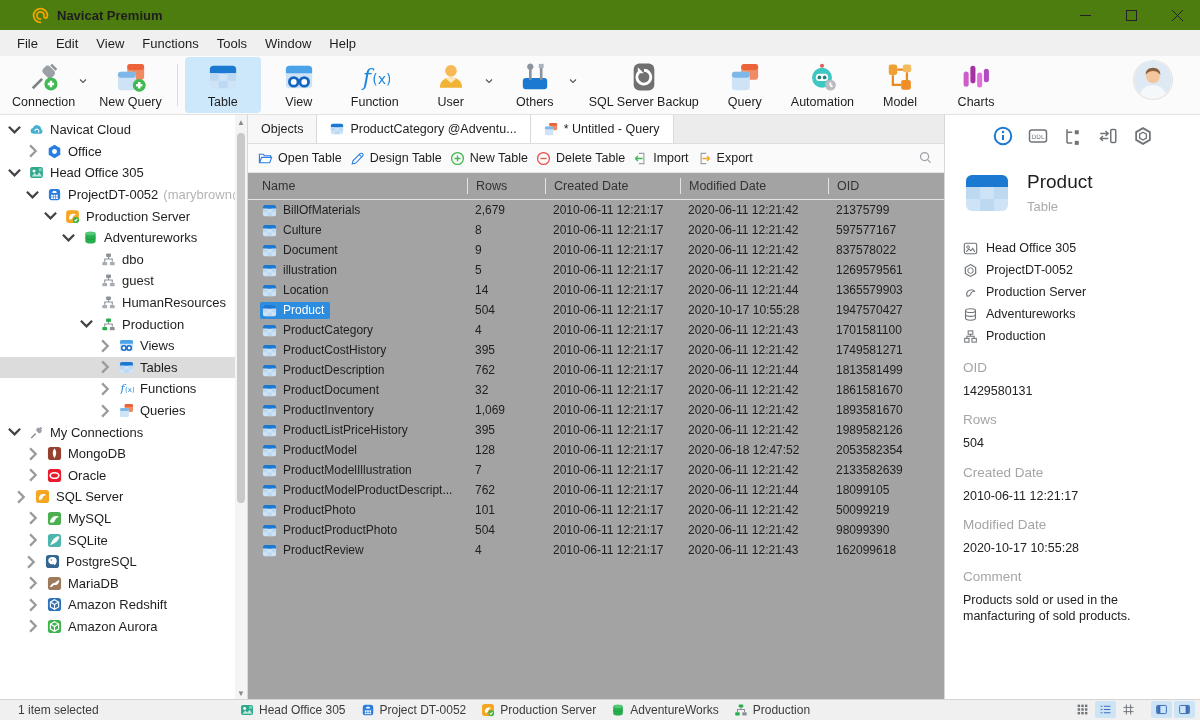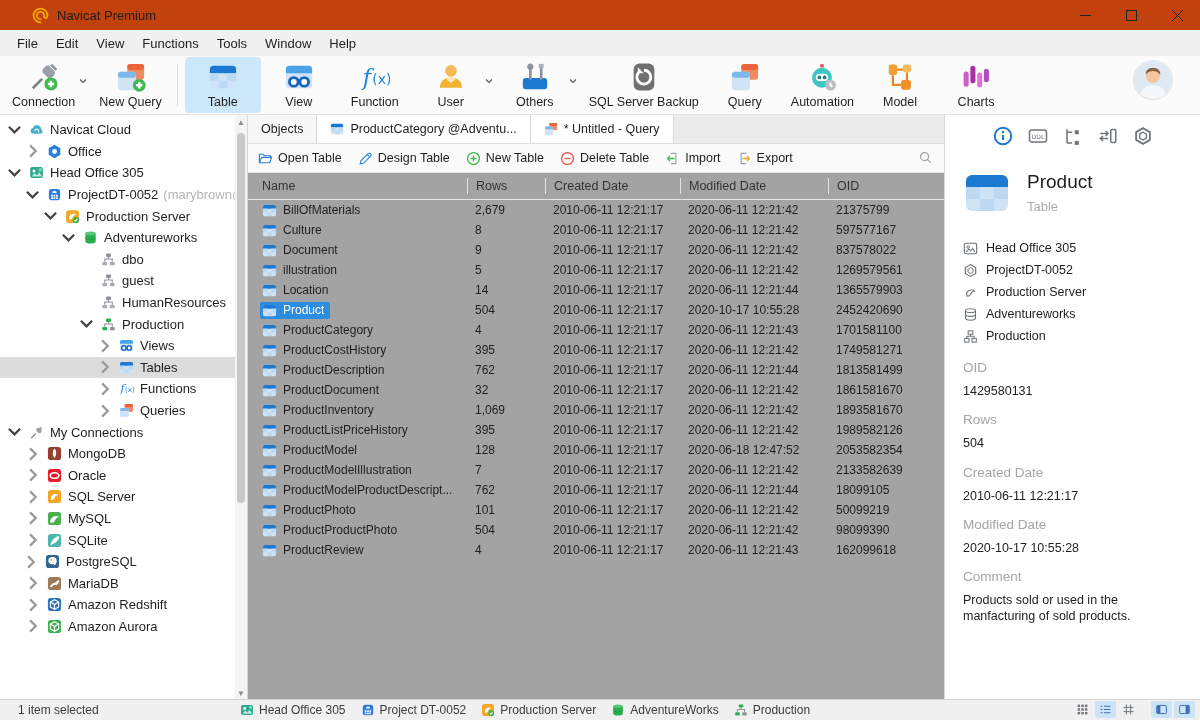--- a/index.html
+++ b/index.html
@@ -3,21 +3,21 @@
 <meta charset="utf-8">
 <style>
   html,body{margin:0;padding:0;}
   body{width:1200px;height:720px;overflow:hidden;background:#fff;
        font-family:"Liberation Sans","DejaVu Sans",sans-serif;color:#1e1e1e;}
   .app{position:relative;width:1200px;height:720px;font-size:13px;}
   .ico{display:inline-flex;align-items:center;justify-content:center;flex:0 0 auto;}
   .ico svg{width:100%;height:100%;display:block;}
 
   
-  .titlebar{position:absolute;top:0;left:0;right:0;height:30px;background:#c2410c;display:flex;align-items:center;padding-left:32px;}
+  .titlebar{position:absolute;top:0;left:0;right:0;height:30px;background:#4d7c0f;display:flex;align-items:center;padding-left:32px;font-weight:bold;}
   .tb-title{margin-left:8px;font-size:13px;}
   .win-btns{position:absolute;right:0;top:0;height:30px;display:flex;}
   .win-btn{width:46px;height:30px;display:flex;align-items:center;justify-content:center;}
 
   
   .menubar{position:absolute;top:30px;left:0;right:0;height:26px;background:#f0f0f0;display:flex;align-items:center;padding-left:8px;}
   .menu-item{padding:0 9px;font-size:13px;}
 
   
   .toolbar{position:absolute;top:56px;left:0;right:0;height:58px;background:#fbfbfb;border-bottom:1px solid #e2e2e2;display:flex;align-items:flex-start;padding-left:4px;}
@@ -39,21 +39,21 @@
   .muted{color:#b4b4b4;margin-left:5px;}
   .vscroll{position:absolute;top:0;right:0;width:12px;bottom:0;background:#f4f4f4;}
   .vs-arrow{position:absolute;left:0;width:12px;height:14px;display:flex;align-items:center;justify-content:center;color:#8a8a8a;font-size:8px;}
   .vs-thumb{position:absolute;left:2px;width:8px;border-radius:4px;background:#c9c9c9;}
 
   
   .main{position:absolute;left:248px;top:115px;right:255px;bottom:20px;background:#a3a3a3;}
   .tabs{height:28px;background:#ececec;display:flex;border-bottom:1px solid #dedede;}
   .tab{display:flex;align-items:center;gap:6px;padding:0 13px;font-size:12.5px;border-right:1px solid #d9d9d9;background:#fff;}
   .tab.active{background:#f7f7f7;}
-  .objbar{height:28px;background:#fafafa;border-bottom:1px solid #e5e5e5;display:flex;align-items:center;padding-left:10px;gap:16px;position:relative;}
+  .objbar{height:28px;background:#fafafa;border-bottom:1px solid #e5e5e5;display:flex;align-items:center;padding-left:10px;gap:8px;position:relative;}
   .obj-btn{display:flex;align-items:center;gap:5px;font-size:12.5px;white-space:nowrap;}
   .obj-search{position:absolute;right:12px;top:6px;width:15px;height:15px;}
   .grid-head{height:26px;display:grid;grid-template-columns:219px 78px 135px 148px 1fr;align-items:center;border-bottom:1px solid #e6e6e6;font-size:12.5px;color:#333;}
   .gh-cell{padding-left:8px;height:16px;line-height:16px;border-left:1px solid #e4e4e4;}
   .gh-cell:first-child{padding-left:14px;border-left:none;}
   .grid-row{height:20px;display:grid;grid-template-columns:219px 78px 135px 148px 1fr;align-items:center;font-size:12px;}
   .cell{padding-left:8px;white-space:nowrap;overflow:hidden;}
   .name-cell{padding-left:12px;display:flex;align-items:center;overflow:hidden;}
   .namewrap{display:inline-flex;align-items:center;gap:6px;padding:1px 6px 1px 2px;border-radius:2px;max-width:100%;}
   .namewrap.sel{background:#2b8ce0;color:#fff;}
@@ -538,21 +538,21 @@
             </svg>
           </span>
           <span class="ico" style="width:15px;height:15px">
             <svg viewBox="0 0 16 16">
               <rect x="1" y="1" width="14" height="14" rx="3" fill="#ea1b2d"></rect>
               <ellipse cx="8" cy="8" rx="4.6" ry="3" fill="none" stroke="#fff" stroke-width="1.7"></ellipse>
             </svg>
           </span>
           <span>Oracle</span>
         </div>
-        <div class="tree-row" style="padding-left:24px">
+        <div class="tree-row" style="padding-left:12px">
           <span class="tree-arrow ico">
             <svg viewBox="0 0 10 10">
               <path d="M3.5 1.5L7 5l-3.5 3.5" stroke="#9a9a9a" stroke-width="1.4" fill="none"></path>
             </svg>
           </span>
           <span class="ico" style="width:15px;height:15px">
             <svg viewBox="0 0 16 16">
               <rect x="1" y="1" width="14" height="14" rx="3" fill="#f5a623"></rect>
               <path d="M4.4 11.6c-.8-2.6.4-5.1 2.8-5.9 1.9-.7 3.9-.2 4.7 1-1.5 0-2.7.6-3.3 1.5-.5.9-.6 2-1.5 2.8-.7.6-1.8.8-2.7.6z" fill="#fff"></path>
             </svg>
@@ -864,21 +864,21 @@
                   <rect x="10.3" y="6" width="4.7" height="4" fill="#bdd9f2"></rect>
                   <rect x="5.7" y="10" width="4.7" height="4" fill="#bdd9f2"></rect>
                 </svg>
               </span>
               <span>Product</span>
             </span>
           </div>
           <div class="cell">504</div>
           <div class="cell">2010-06-11 12:21:17</div>
           <div class="cell">2020-10-17 10:55:28</div>
-          <div class="cell">2452420690</div>
+          <div class="cell">1947570427</div>
         </div>
         <div class="grid-row">
           <div class="cell name-cell">
             <span class="namewrap">
               <span class="ico" style="width:15px;height:15px">
                 <svg viewBox="0 0 16 16">
                   <rect x="1" y="2" width="14" height="12" rx="2" fill="#cfe3f7"></rect>
                   <path d="M1 4a2 2 0 0 1 2-2h10a2 2 0 0 1 2 2v2H1z" fill="#1b79d2"></path>
                   <rect x="1" y="6" width="4.7" height="4" fill="#bdd9f2"></rect>
                   <rect x="10.3" y="6" width="4.7" height="4" fill="#bdd9f2"></rect>

